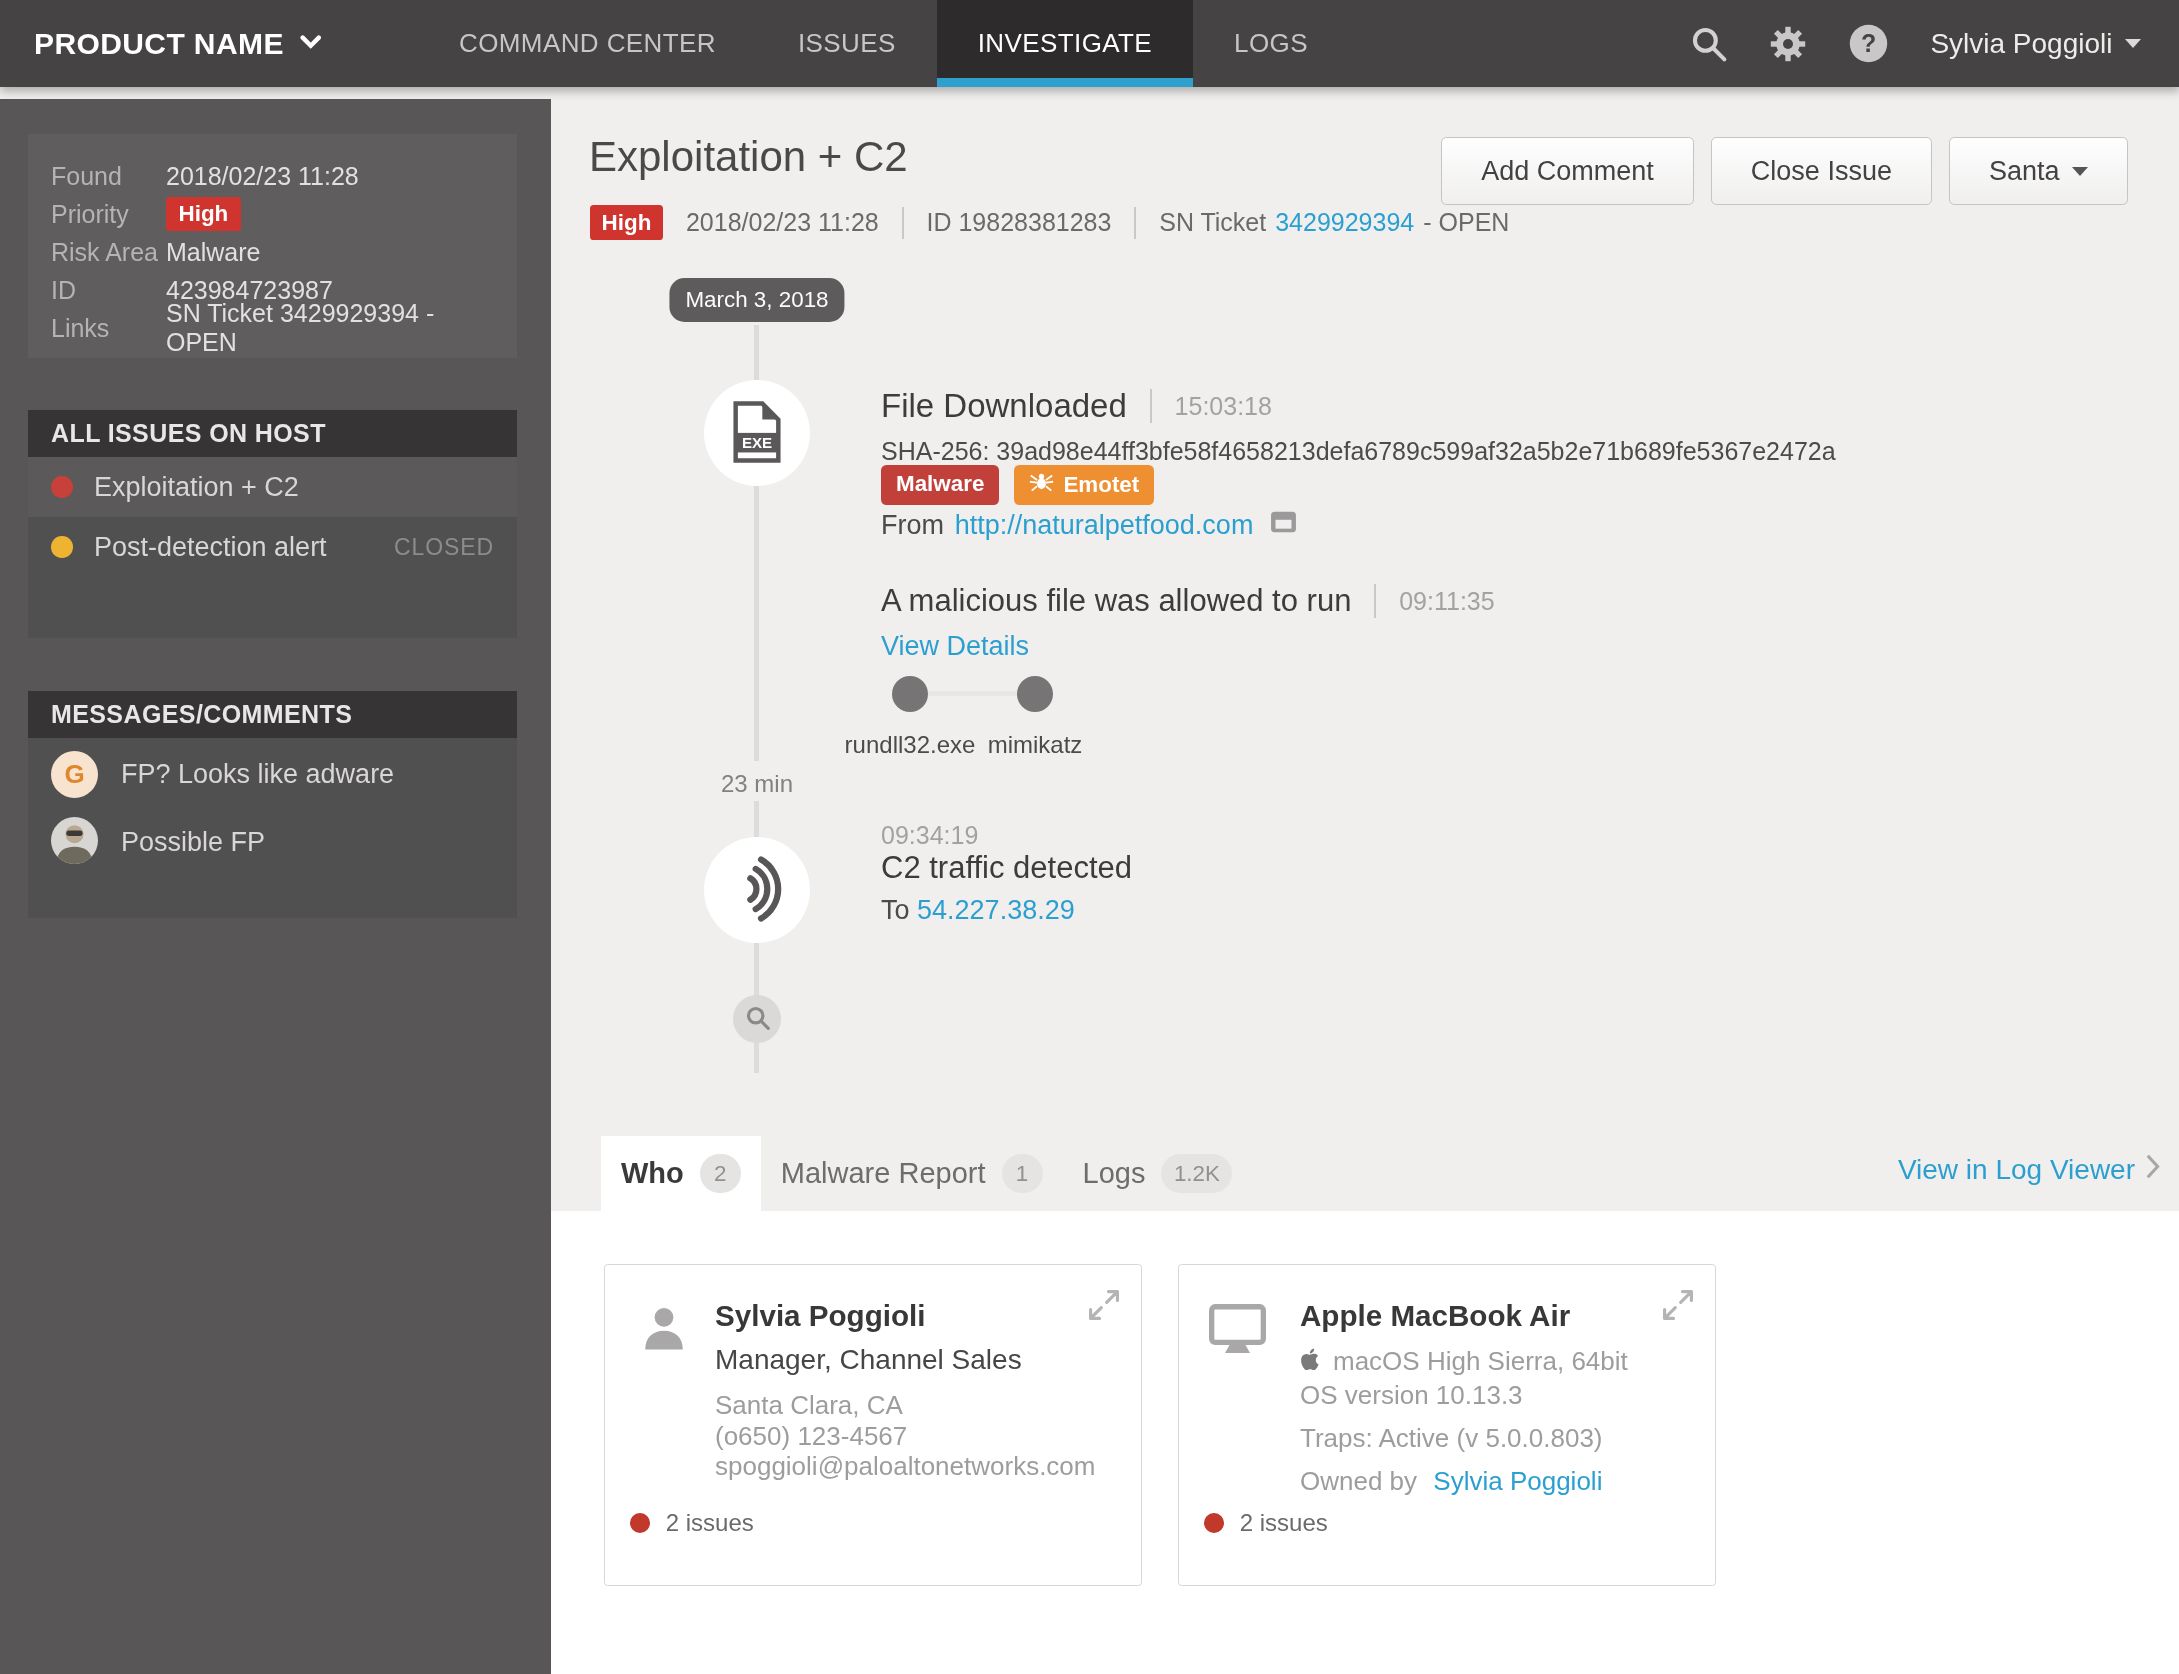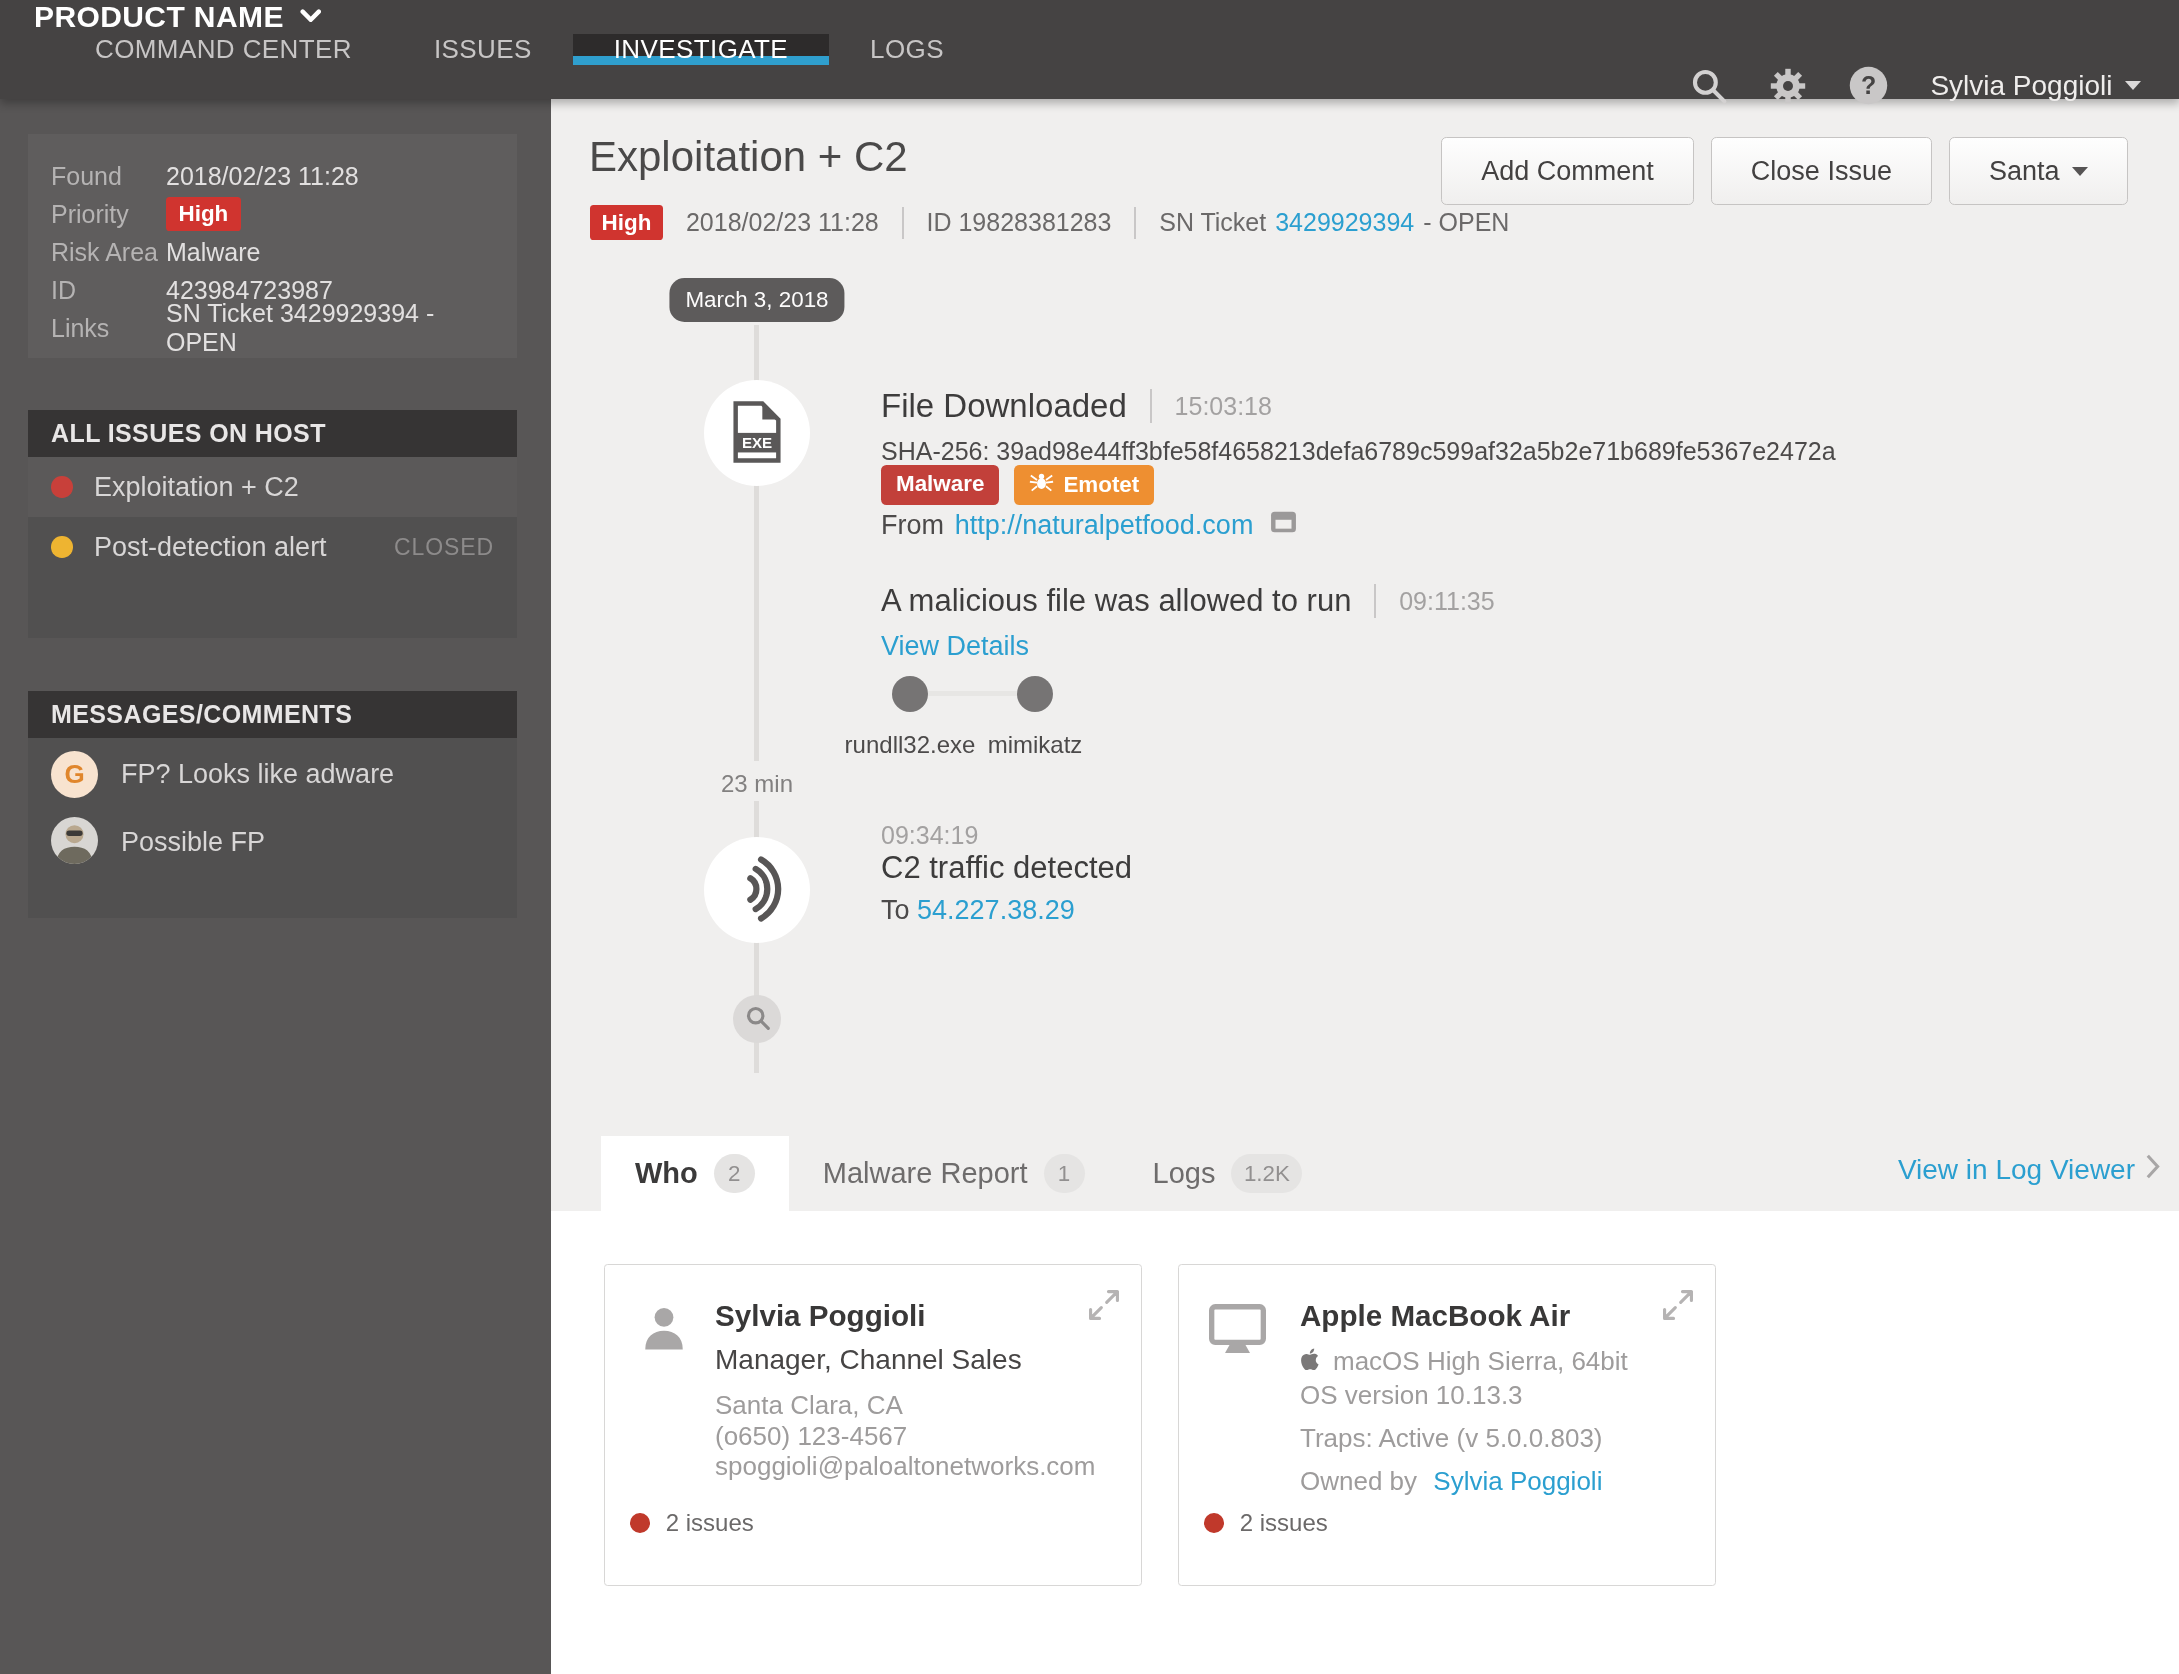--- a/index.html
+++ b/index.html
@@ -1,21 +1,21 @@
 <!DOCTYPE html>
 <html style="font-size:14.3px"><head>
 <meta charset="utf-8">
 <style>
   html,body{margin:0;padding:0;background:#f0efee;}
   #screen{position:relative;width:2180px;height:1675px;overflow:hidden;
     font-family:"Liberation Sans",sans-serif;background:#f0efee;}
 
   
-  .nav{position:absolute;top:0;left:0;width:2180px;height:99px;background:#454343;
-    display:flex;align-items:stretch;z-index:30;box-shadow:0 5.4px 9px rgba(0,0,0,.28);flex-direction:column;}
+  .nav{position:absolute;top:0;left:0;width:2180px;height:87px;background:#454343;
+    display:flex;align-items:stretch;z-index:30;box-shadow:0 5.4px 9px rgba(0,0,0,.28);}
   .brand{display:flex;align-items:center;gap:16px;padding:0 34px;width:296px;cursor:pointer;}
   .brand-label{color:#ffffff;font-size:30px;font-weight:bold;letter-spacing:0.4px;white-space:nowrap;}
   .nav-items{display:flex;margin-left:54px;}
   .nav-item{display:flex;align-items:center;padding:0 41px;color:#c7c5c5;font-size:26px;
     letter-spacing:0.4px;cursor:pointer;white-space:nowrap;}
   .nav-item.active{background:#2d2b2b;color:#ffffff;box-shadow:inset 0 -9px 0 #2f9fce;}
   .nav-right{margin-left:auto;display:flex;align-items:center;gap:41px;padding-right:39px;}
   .nav-icon{display:flex;align-items:center;cursor:pointer;}
   .user-menu{display:flex;align-items:center;gap:12.5px;cursor:pointer;}
   .user-name{color:#efedec;font-size:28px;}
@@ -103,21 +103,21 @@
     background:#767474;cursor:pointer;}
   .proc-c1{left:10.7px;} .proc-c2{left:136px;}
   .proc-label{position:absolute;top:55px;transform:translateX(-50%);font-size:24px;color:#4c4a4a;
     white-space:nowrap;}
   .e3-time{position:absolute;left:330px;top:722px;font-size:25px;color:#a3a1a1;}
   .e3-title{position:absolute;left:330px;top:751px;font-size:31px;color:#3d3c3c;}
   .e3-to{position:absolute;left:330px;top:796px;font-size:27px;color:#4c4a4a;}
 
   
   .tabs{position:absolute;left:50px;top:1037px;height:75px;display:flex;z-index:2;}
-  .tab{padding:0 34px;display:flex;align-items:center;gap:16px;font-size:29px;color:#6e6c6c;
+  .tab{padding:0 20px;display:flex;align-items:center;gap:16px;font-size:29px;color:#6e6c6c;
     cursor:pointer;}
   .tab.active{background:#ffffff;color:#3b3a3a;font-weight:bold;}
   .tab-count{background:#e5e4e3;color:#929090;font-size:22.4px;font-weight:normal;
     padding:6.3px 12.5px;border-radius:895px;min-width:16px;text-align:center;}
   .log-viewer-link{position:absolute;right:19.7px;top:1055px;font-size:28px;color:#2b9fd0;
     display:flex;align-items:center;gap:11px;cursor:pointer;z-index:2;}
 
   
   .card{position:absolute;top:1165px;width:538px;height:322px;background:#fff;
     border:1.8px solid #d8d7d6;border-radius:3.6px;box-sizing:border-box;}

